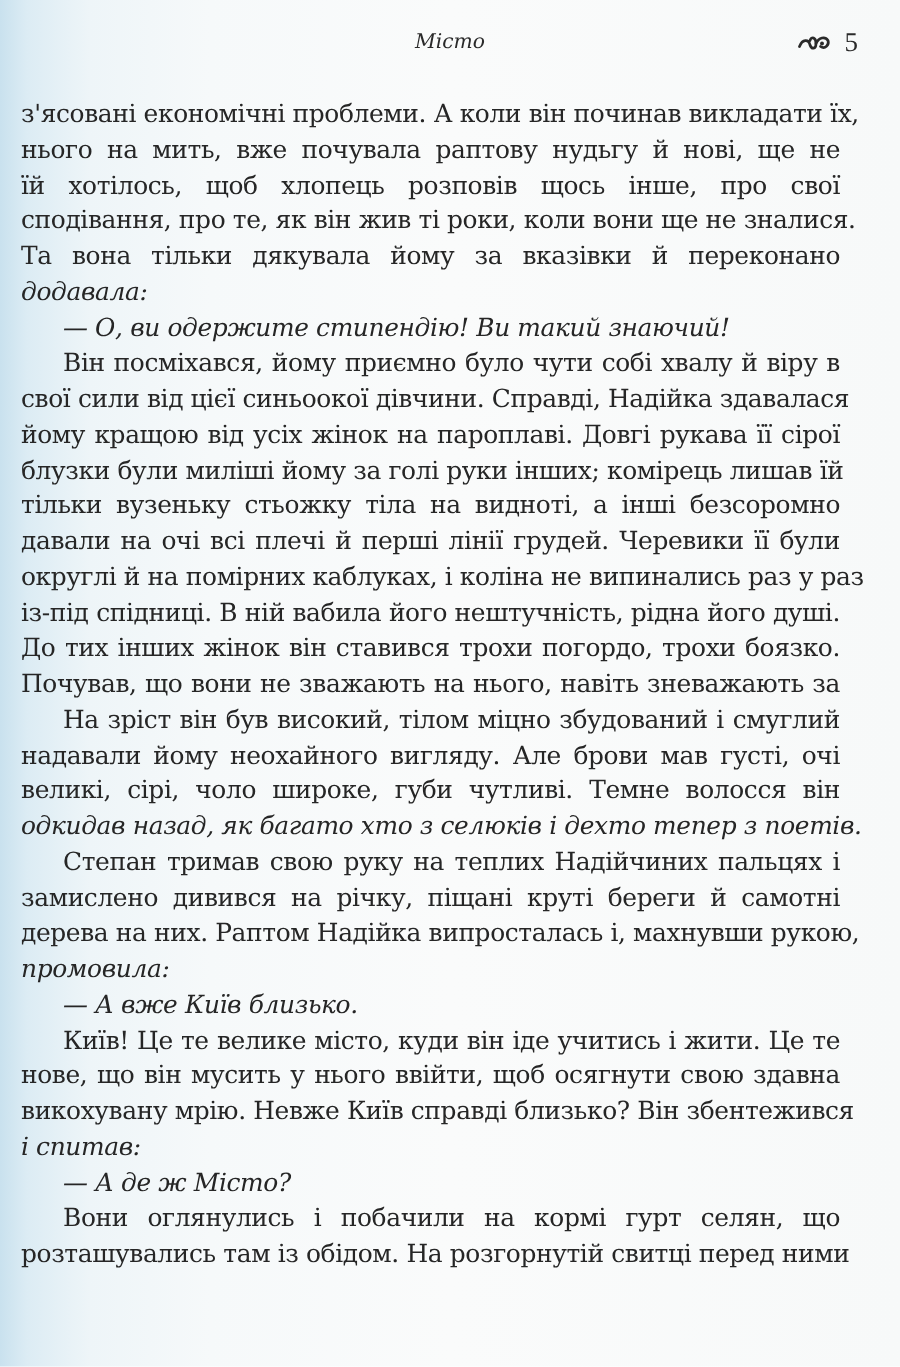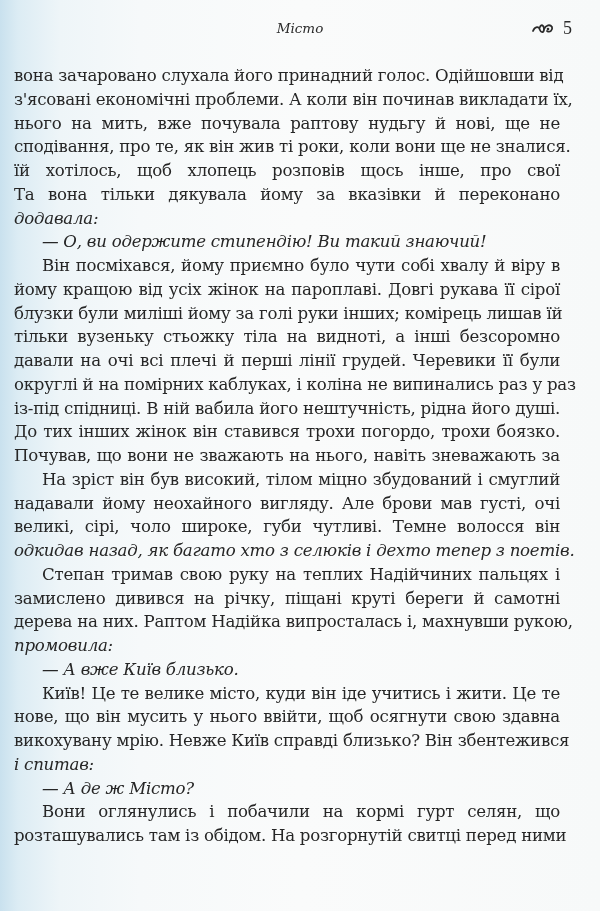--- a/index.html
+++ b/index.html
@@ -79,29 +79,29 @@
       <svg class="ornament" viewBox="0 0 22 14">
         <path d="M1 9 C3 4, 7 4, 8 8 C9 11, 12 11, 12 7 C12 3, 9 2, 8 5" fill="none" stroke="#2a2a2a" stroke-width="1.8" stroke-linecap="round"></path>
         <path d="M12 7 C14 3, 18 2, 20 5 C21 8, 18 11, 15 9" fill="none" stroke="#2a2a2a" stroke-width="1.8" stroke-linecap="round"></path>
         <circle cx="16" cy="7" r="1.3" fill="#2a2a2a"></circle>
       </svg>
       <span class="page-number">5</span>
     </div>
   </div>
 
   <div class="body-text" id="body-text">
-      <span class="line">вона зачаровано слухала його принадний голос. Одійшовши від</span>
       <span class="line">з'ясовані економічні проблеми. А коли він починав викладати їх,</span>
       <span class="line">нього на мить, вже почувала раптову нудьгу й нові, ще не</span>
+      <span class="line">їй хотілось, щоб хлопець розповів щось інше, про свої</span>
       <span class="line">сподівання, про те, як він жив ті роки, коли вони ще не зналися.</span>
-      <span class="line">їй хотілось, щоб хлопець розповів щось інше, про свої</span>
       <span class="line">Та вона тільки дякувала йому за вказівки й переконано</span>
       <span class="line last">додавала:</span>
       <span class="line indent last">— О, ви одержите стипендію! Ви такий знаючий!</span>
       <span class="line indent">Він посміхався, йому приємно було чути собі хвалу й віру в</span>
+      <span class="line">свої сили від цієї синьоокої дівчини. Справді, Надійка здавалася</span>
       <span class="line">йому кращою від усіх жінок на пароплаві. Довгі рукава її сірої</span>
       <span class="line">блузки були миліші йому за голі руки інших; комірець лишав їй</span>
       <span class="line">тільки вузеньку стьожку тіла на видноті, а інші безсоромно</span>
       <span class="line">давали на очі всі плечі й перші лінії грудей. Черевики її були</span>
       <span class="line">округлі й на помірних каблуках, і коліна не випинались раз у раз</span>
       <span class="line">із-під спідниці. В ній вабила його нештучність, рідна його душі.</span>
       <span class="line">До тих інших жінок він ставився трохи погордо, трохи боязко.</span>
       <span class="line">Почував, що вони не зважають на нього, навіть зневажають за</span>
       <span class="line indent">На зріст він був високий, тілом міцно збудований і смуглий</span>
       <span class="line">надавали йому неохайного вигляду. Але брови мав густі, очі</span>

